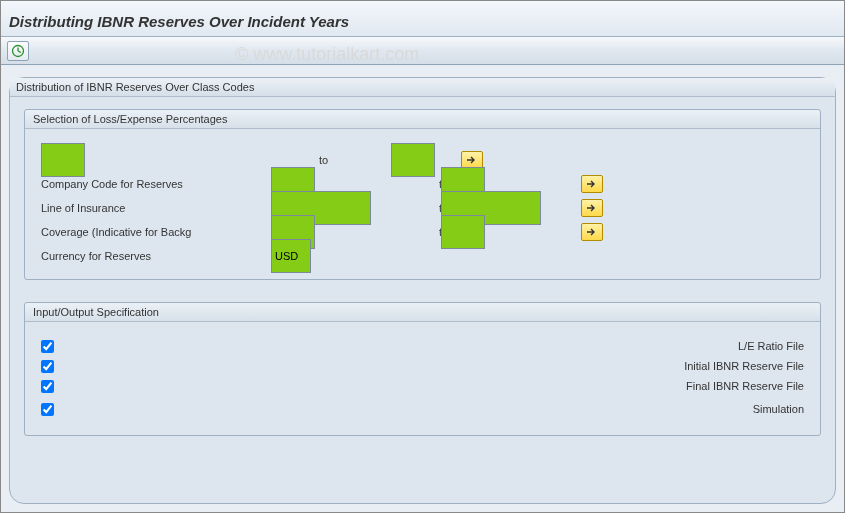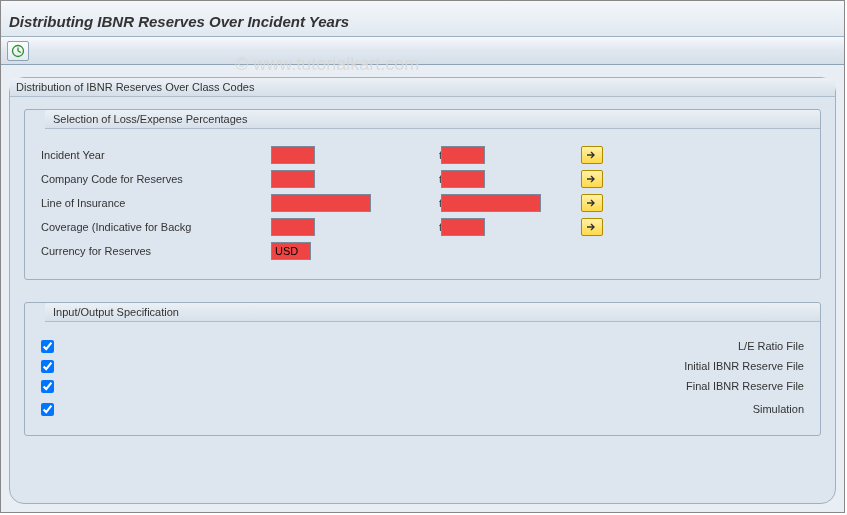--- a/index.html
+++ b/index.html
@@ -75,34 +75,33 @@
       background: #dde6ef;
       margin-bottom: 22px;
     }
     .fieldset-title {
       font-size: 11px;
       color: #333;
       background: linear-gradient(to bottom, #eaf0f6, #d7e0e9);
       border-bottom: 1px solid #aebccb;
       border-radius: 3px 3px 0 0;
       padding: 3px 8px;
-      margin-left: 20px;
     }
     .fieldset-body { padding: 14px 16px 16px 16px; }
     .row {
       display: grid;
       grid-template-columns: 230px 120px 50px 120px 60px;
       align-items: center;
       height: 24px;
     }
     .label { color: #333; font-size: 11px; }
     .inp {
-      height: 18px;
+      height: 34px;
       border: 1px solid #7a8a9a;
-      background: #ef4444;
+      background: #84cc16;
       font-size: 11px;
       padding: 6px 3px;
     }
     .inp.small { width: 44px; }
     .inp.med   { width: 100px; }
     .to-lbl { text-align: left; padding-left: 48px; color: #333; font-size:11px; }
     .range-btn {
       width: 22px;
       height: 18px;
       border: 1px solid #b08b00;
@@ -120,21 +119,21 @@
       height: 20px;
       gap: 4px;
       justify-content: space-between;
     }
     .chk-row.gap { margin-top: 3px; }
     input[type=checkbox] {
       width: 13px; height: 13px;
     }
     .watermark {
       position: absolute;
-      top: 54px; left: 235px;
+      top: 44px; left: 235px;
       font-size: 18px;
       color: #d8d8d6;
       opacity: 0.85;
       pointer-events: none;
       font-family: Arial;
     }
   </style>
 </head>
 <body>
 
@@ -158,21 +157,20 @@
   <div class="content">
     <div class="outer-group">
       <div class="outer-group-title">Distribution of IBNR Reserves Over Class Codes</div>
       <div class="outer-body">
 
         <div class="fieldset">
           <div class="fieldset-title">Selection of Loss/Expense Percentages</div>
           <div class="fieldset-body">
 
             <div class="row">
-              <span class="label">Incident Year</span>
               <span><input class="inp small" value="" style=""></span>
               <span class="to-lbl">to</span>
               <span><input class="inp small" value="" style=""></span>
               <span>
                   <div class="range-btn">
                 <svg width="12" height="10" viewBox="0 0 12 10">
                       <path d="M1 5 H8 M5 2 L8 5 L5 8" fill="none" stroke="#333" stroke-width="1.4"></path>
                     </svg>
               </div>
                 </span>

